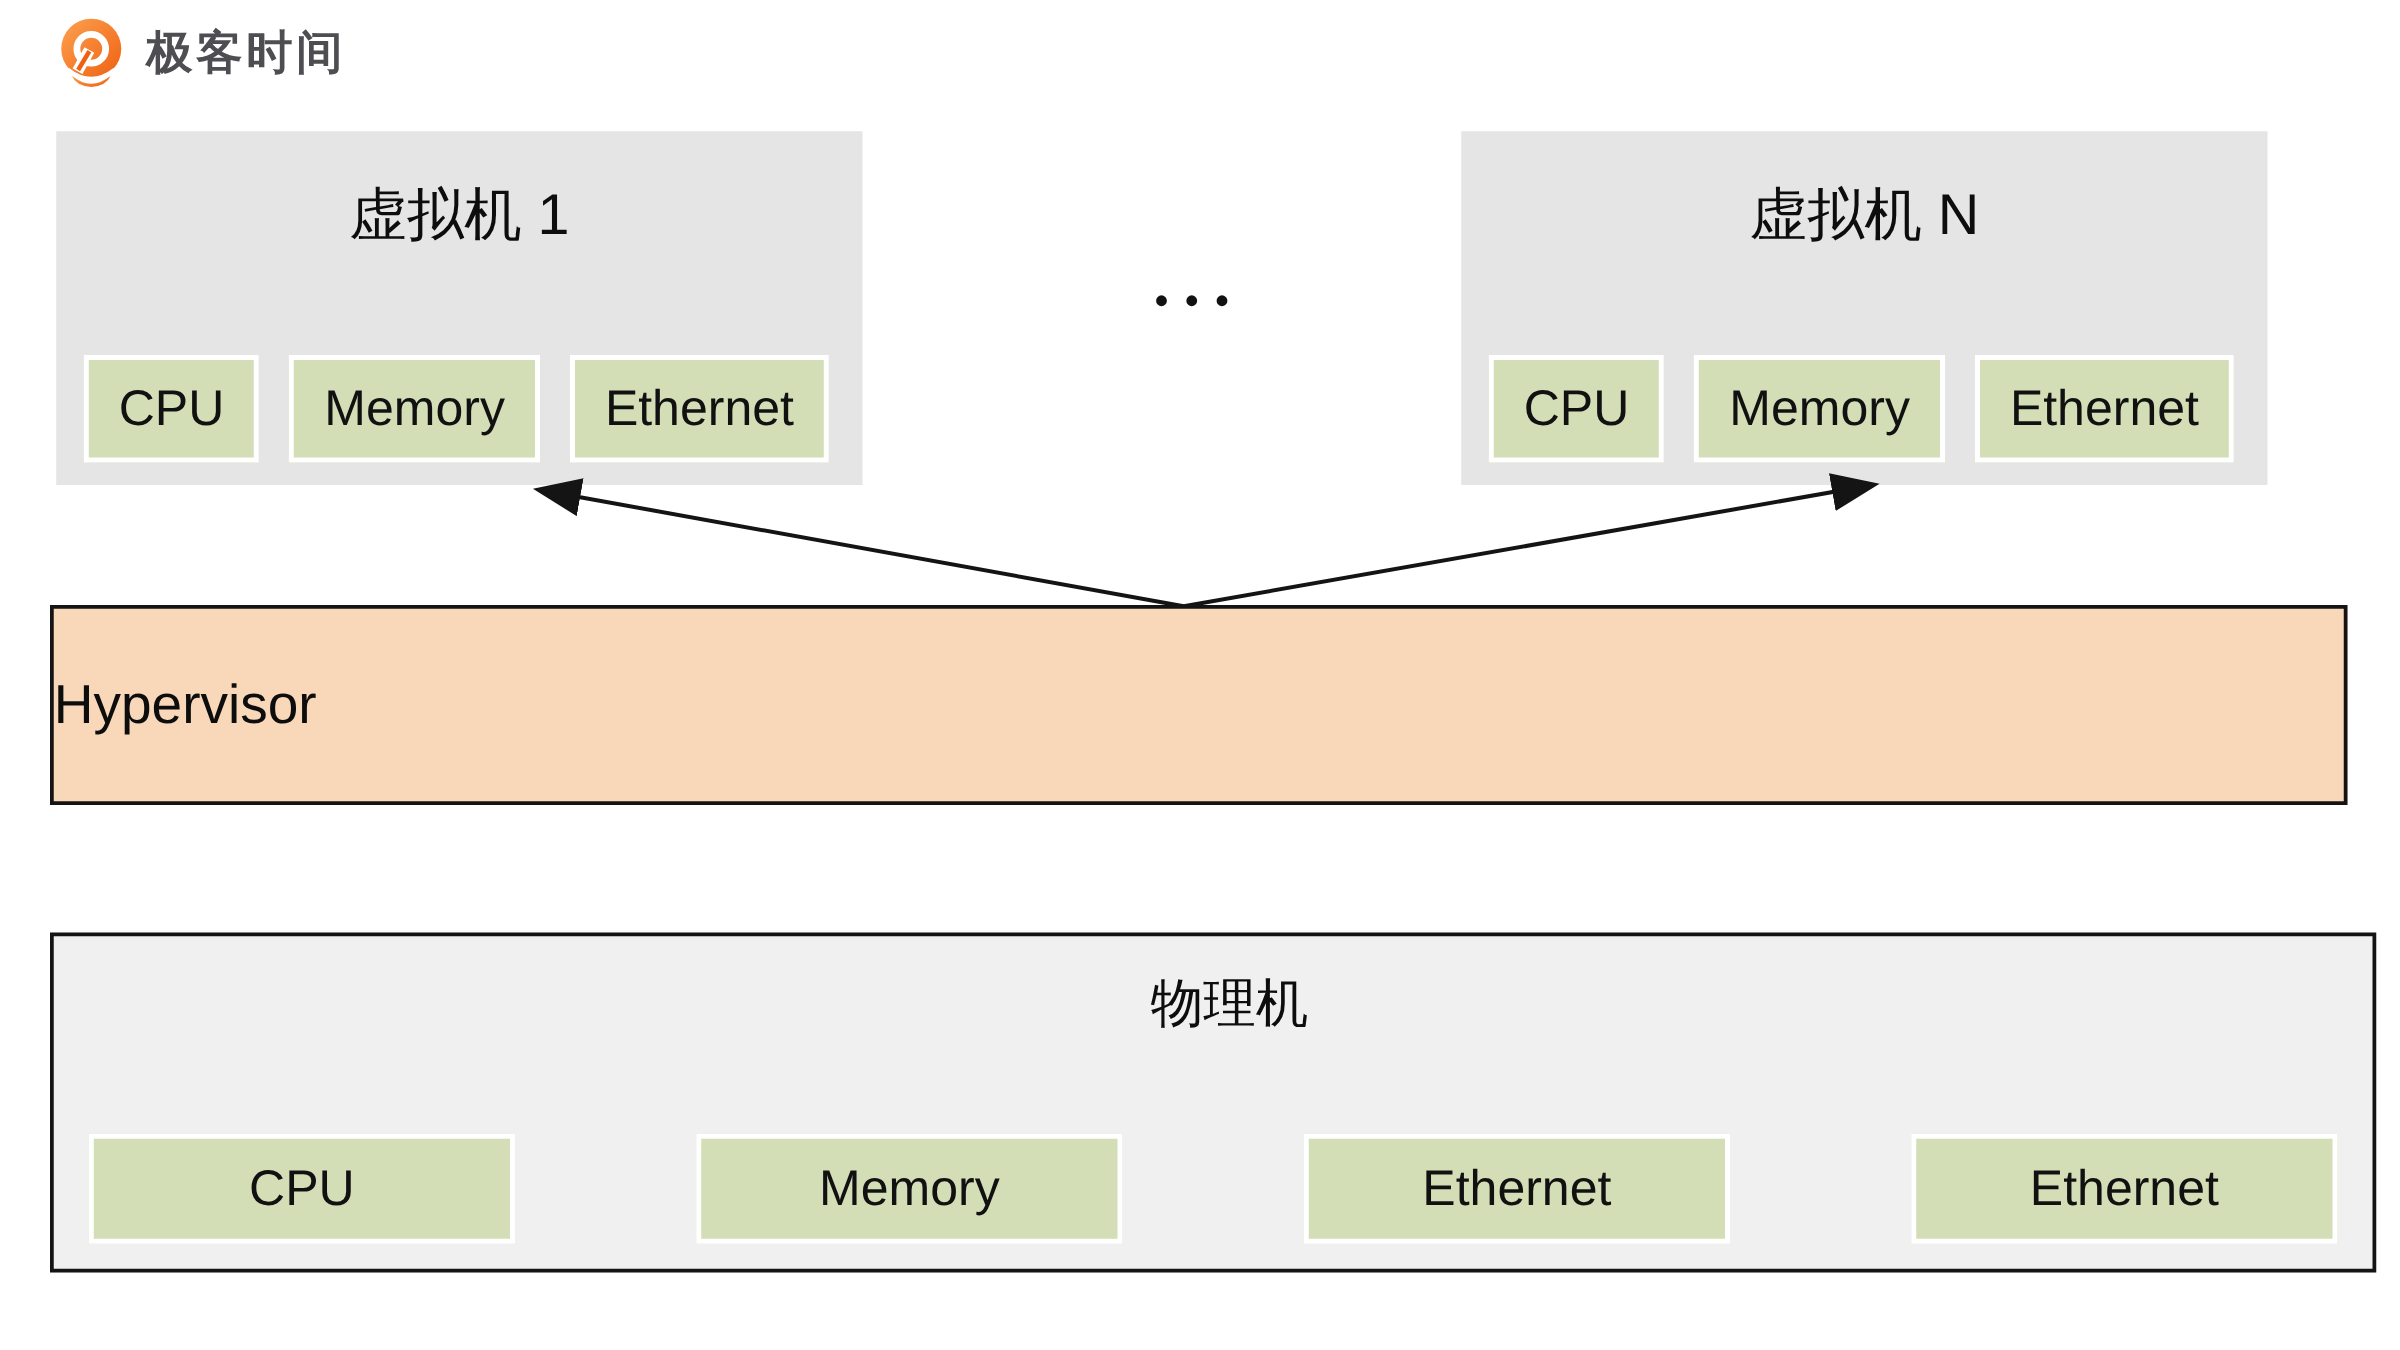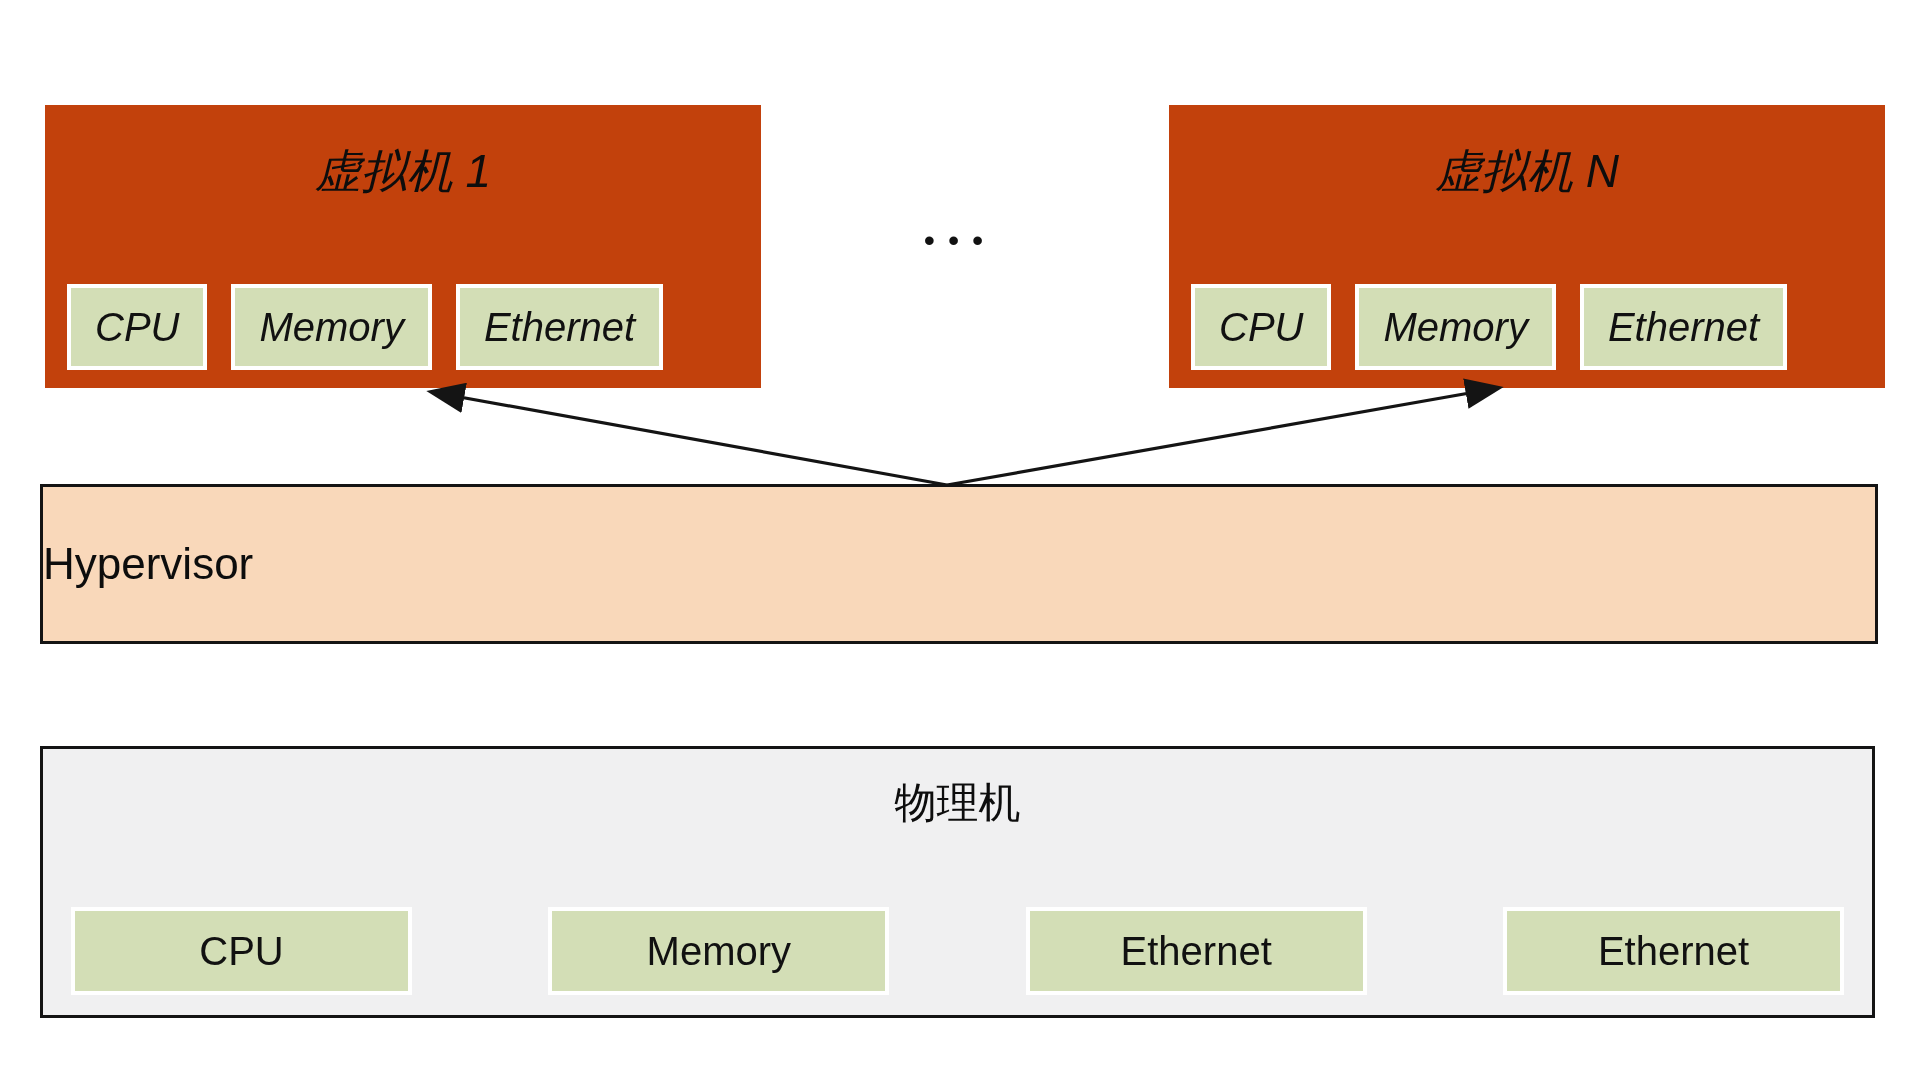--- a/index.html
+++ b/index.html
@@ -32,24 +32,23 @@
     font-size: 37px;
     font-weight: bold;
     color: #4d4d52;
     letter-spacing: 3px;
   }
 
   
   .vm-box {
     position: absolute;
     top: 105px;
-    width: 716px;
+    width: 645px;
     height: 283px;
-    background: #c2410c;
-    font-style: italic;
+    background: #e5e5e5;
   }
   .vm-box.vm1 { left: 45px; }
   .vm-box.vmn { left: 1156px; margin-left: 13px; }
   .vm-title {
     text-align: center;
     padding-top: 36px;
     font-size: 46px;
     color: #0d0d0d;
   }
   .chip-row {
@@ -111,20 +110,21 @@
 
   
   .physical {
     position: absolute;
     left: 40px;
     top: 746px;
     width: 1829px;
     height: 266px;
     background: #f0f0f1;
     border: 3px solid #141414;
+    padding-left: 26px;
   }
   .pm-title {
     text-align: center;
     padding-top: 26px;
     font-size: 42px;
     color: #0d0d0d;
   }
   .pm-chip-row {
     position: absolute;
     left: 28px;
@@ -145,20 +145,37 @@
     font-size: 40px;
     color: #111111;
     white-space: nowrap;
   }
 </style>
 </head>
 <body>
 
 <div class="stage">
 
+  <header class="brand">
+    <svg width="60" height="58" viewBox="0 0 60 58">
+      <defs>
+        <linearGradient id="lg" x1="0%" y1="0%" x2="100%" y2="100%">
+          <stop offset="0%" stop-color="#fca24f"></stop>
+          <stop offset="100%" stop-color="#ef6012"></stop>
+        </linearGradient>
+      </defs>
+      <circle cx="29" cy="26" r="24" fill="url(#lg)"></circle>
+      <path d="M13 47 Q29 61 45 47 Q41 56 29 56.5 Q17 56 13 47 Z" fill="url(#lg)"></path>
+      <path d="M10 43 Q29 58 48 43" stroke="#ffffff" stroke-width="4" fill="none"></path>
+      <circle cx="29" cy="26" r="11.5" fill="none" stroke="#ffffff" stroke-width="5.5"></circle>
+      <line x1="18" y1="44" x2="27.5" y2="27" stroke="#ffffff" stroke-width="9"></line>
+      <line x1="18.5" y1="43" x2="27.5" y2="28" stroke="#ef6012" stroke-width="3.5"></line>
+    </svg>
+    <span class="brand-name">极客时间</span>
+  </header>
 
   <section class="vm-box vm1">
     <div class="vm-title">虚拟机 1</div>
     <div class="chip-row">
       <div class="chip">CPU</div>
       <div class="chip">Memory</div>
       <div class="chip">Ethernet</div>
     </div>
   </section>
 

